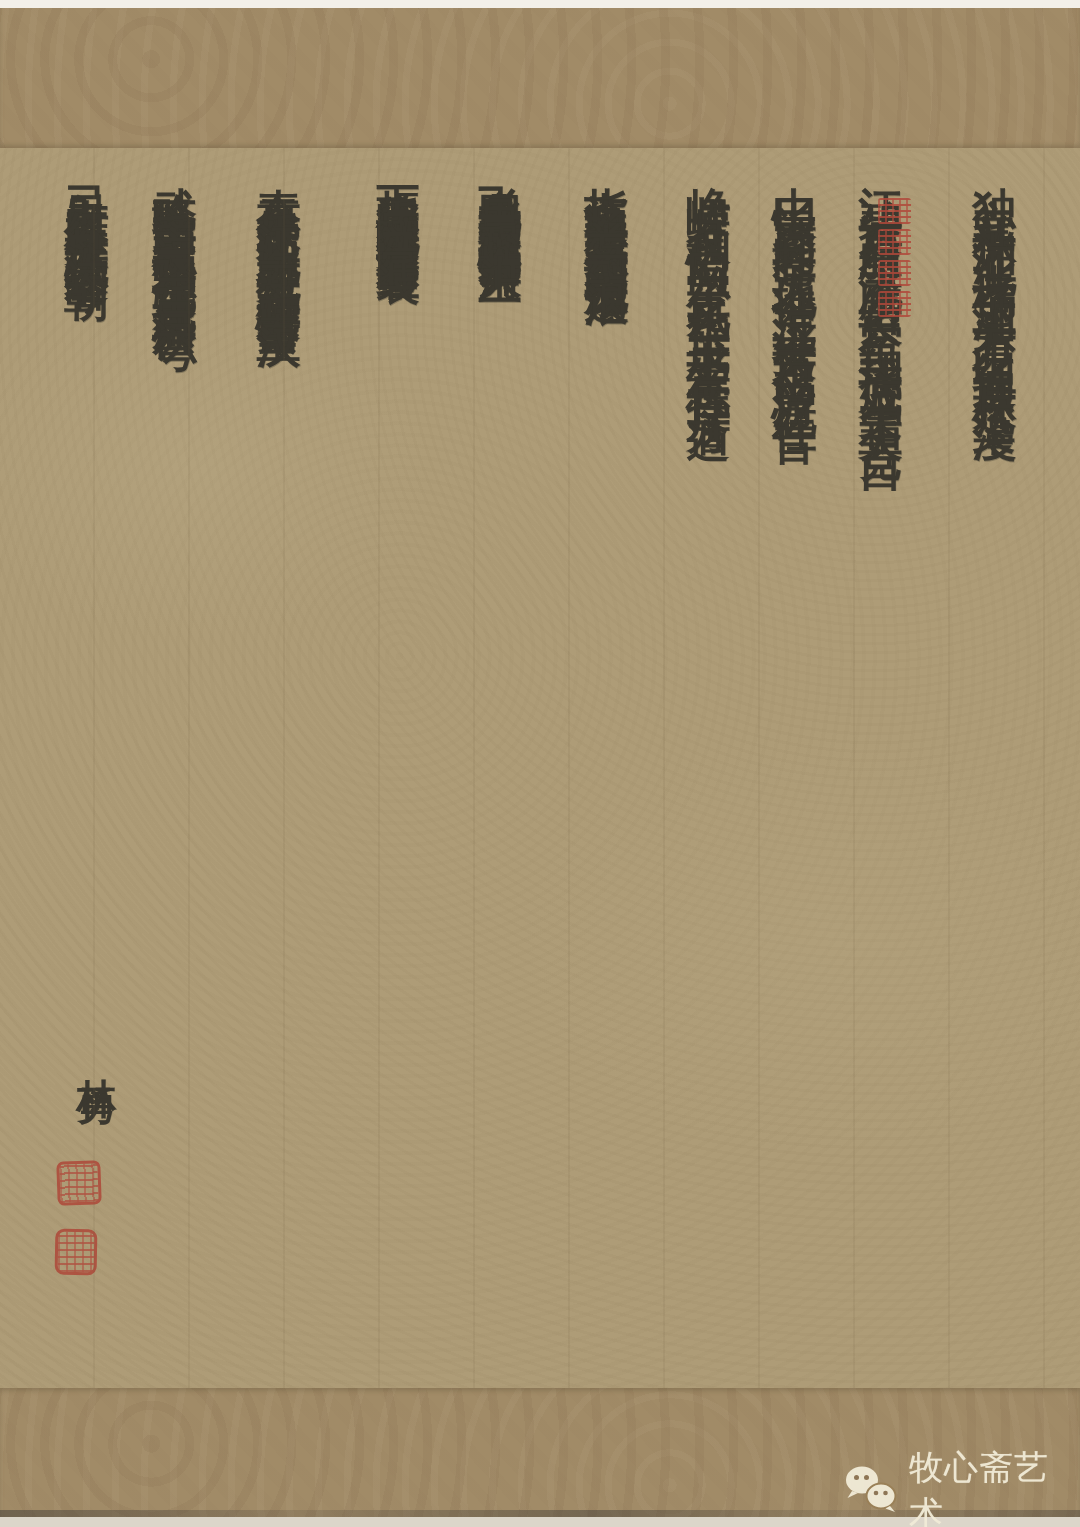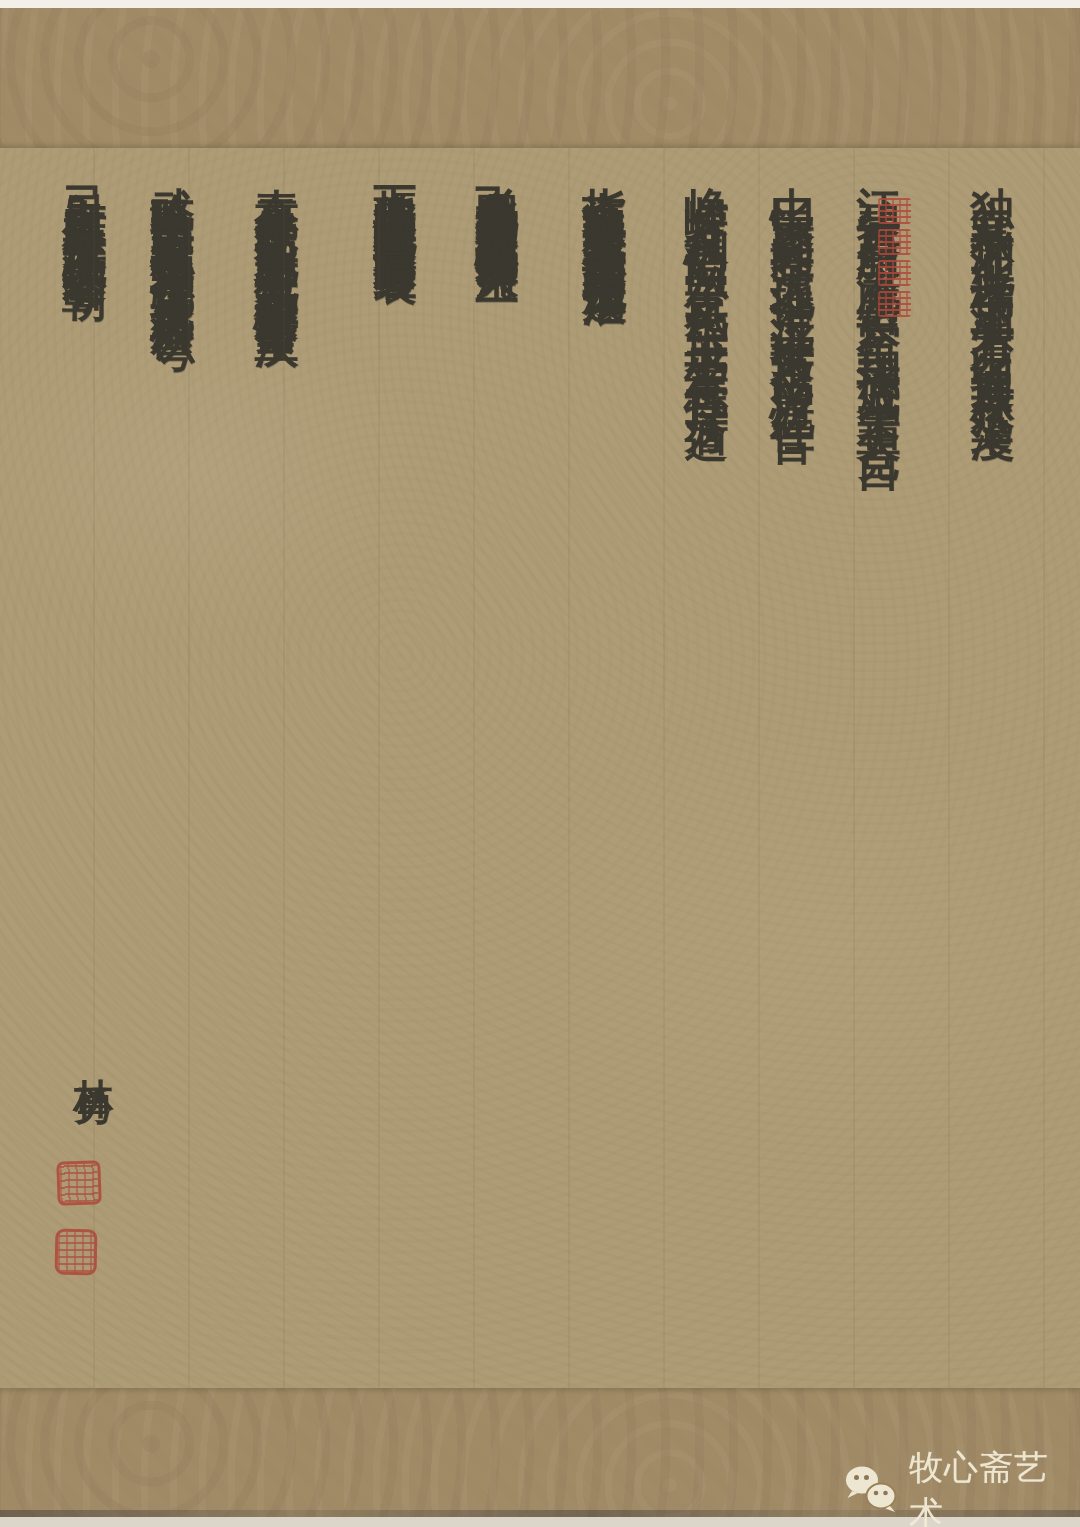--- a/index.html
+++ b/index.html
@@ -1,19 +1,19 @@
 <!DOCTYPE html>
 <html><head>
 <meta charset="utf-8">
 <style>
   html,body{margin:0;padding:0;background:#6b6257;}
   .scroll{
     position:relative;width:1080px;height:1527px;overflow:hidden;
     background:#ae9c77;
-    font-family:Liberation Serif, serif;
+    font-family:Liberation Mono, monospace;
   }
   
   .mount{
     position:absolute;left:0;width:1080px;
     background-color:#a18b67;
     background-image:
       repeating-radial-gradient(circle at 14% 40%, rgba(140,116,84,.22) 0 9px, rgba(0,0,0,0) 9px 34px),
       repeating-radial-gradient(circle at 62% 70%, rgba(178,158,124,.20) 0 7px, rgba(0,0,0,0) 7px 29px),
       repeating-linear-gradient(47deg, rgba(150,127,94,.12) 0 11px, rgba(0,0,0,0) 11px 23px);
   }

